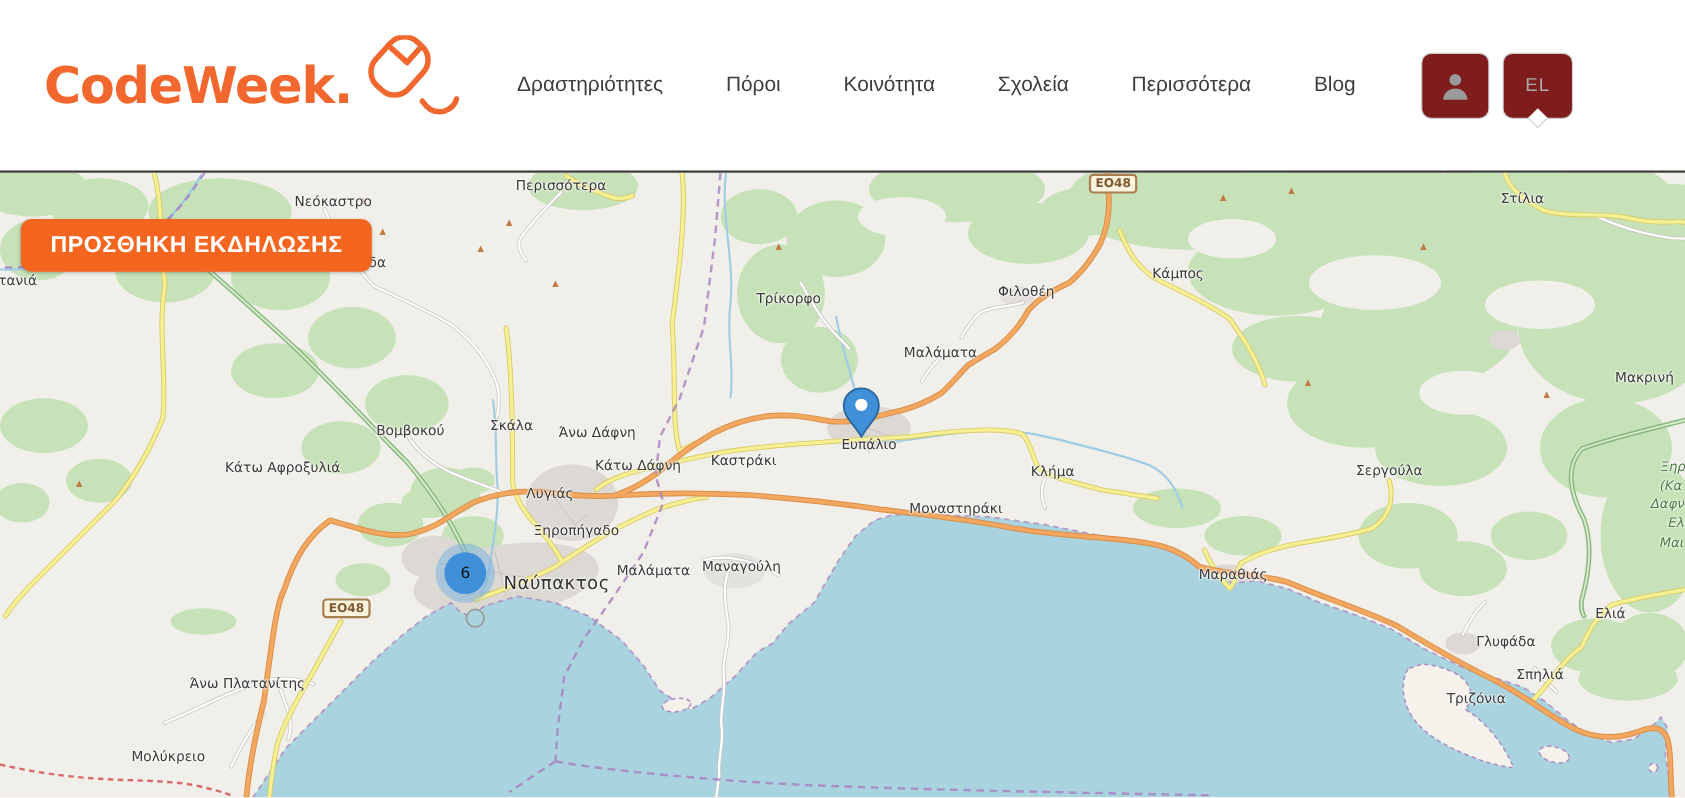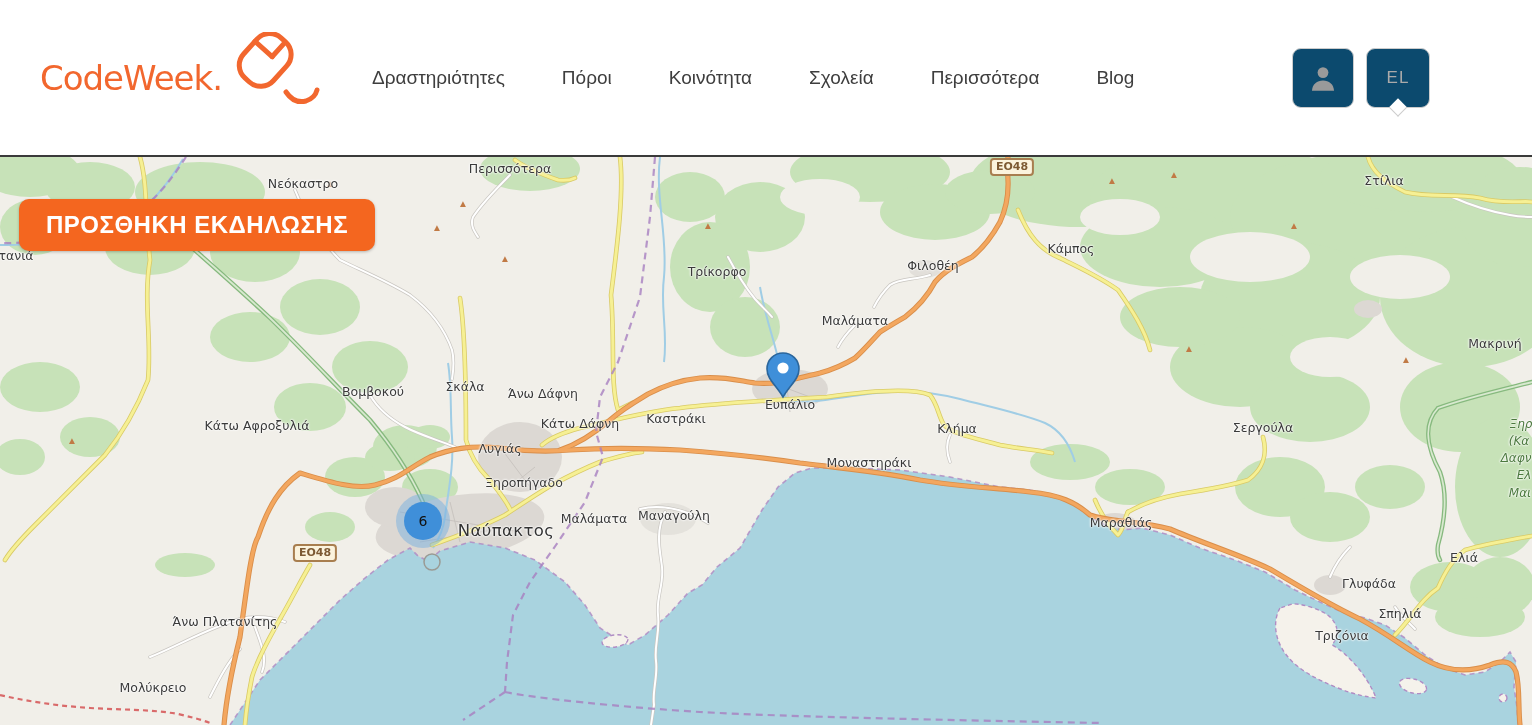--- a/index.html
+++ b/index.html
@@ -1,38 +1,38 @@
 <!DOCTYPE html>
 <html><head>
 <meta charset="utf-8">
 <style>
   html,body{margin:0;padding:0;background:#fff;}
   body{width:1532px;height:725px;overflow:hidden;font-family:"Liberation Sans",sans-serif;position:relative;}
 
   
   .header{height:155px;background:#fff;display:flex;align-items:center;padding:0 0 0 40px;box-sizing:border-box;}
   .logo{display:flex;align-items:center;cursor:pointer;}
-  .logo-text{font-family:"DejaVu Sans",sans-serif;font-size:34px;letter-spacing:-1px;color:#f2672e;font-weight:normal;}
+  .logo-text{font-family:"DejaVu Sans",sans-serif;font-size:46px;letter-spacing:-1px;color:#f2672e;font-weight:bold;}
   .logo-mouse{margin-left:2px;margin-top:-6px;}
   .nav{display:flex;gap:57px;margin-left:52px;}
   .nav-item{font-size:19px;color:#3e3e3e;text-decoration:none;cursor:pointer;white-space:nowrap;}
   .header-right{margin-left:auto;display:flex;gap:12px;padding-right:102px;}
-  .icon-btn{width:60px;height:58px;border:1px solid #ccc;border-radius:9px;background:#0c4a6e;display:flex;align-items:center;justify-content:center;cursor:pointer;position:relative;}
+  .icon-btn{width:60px;height:58px;border:1px solid #ccc;border-radius:9px;background:#7f1d1d;display:flex;align-items:center;justify-content:center;cursor:pointer;position:relative;}
   .lang-btn{width:62px;font-size:17px;color:#aaa;letter-spacing:1px;}
   .lang-btn::after{content:"";position:absolute;left:50%;bottom:-7px;width:12px;height:12px;background:#fff;border-right:1px solid #ccc;border-bottom:1px solid #ccc;transform:translateX(-50%) rotate(45deg);}
 
   
   .map{position:relative;width:1532px;height:568px;background:#f1efe9;border-top:2px solid #3a3a3a;overflow:hidden;box-sizing:content-box;}
   .map svg.base{position:absolute;left:0;top:0;}
   .plabel{position:absolute;transform:translate(-50%,-50%);font-family:"DejaVu Sans",sans-serif;font-size:12.5px;color:#3a3a3a;white-space:nowrap;text-shadow:0 0 2px #fff,0 0 2px #fff,0 0 3px #fff;pointer-events:none;}
   .plabel.town{font-size:16.5px;color:#323232;letter-spacing:.4px;}
   .plabel.nature{font-style:italic;color:#4c7a3f;font-size:12px;}
   .shield{position:absolute;transform:translate(-50%,-50%);font-family:"DejaVu Sans",sans-serif;font-size:11px;font-weight:bold;color:#7d5a33;background:#fbf3dd;border:2px solid #a87e4f;border-radius:4px;padding:0 4px;line-height:14px;pointer-events:none;}
   .peak{position:absolute;transform:translate(-50%,-50%);font-size:10px;color:#c17a45;pointer-events:none;}
-  .add-event-btn{position:absolute;left:19px;top:42px;background:#f4661f;color:#fff;border:none;border-radius:10px;font-family:"Liberation Sans",sans-serif;font-weight:bold;font-size:24px;letter-spacing:.5px;padding:12px 27px;cursor:pointer;box-shadow:0 1px 3px rgba(0,0,0,.25);}
+  .add-event-btn{position:absolute;left:19px;top:42px;background:#f4661f;color:#fff;border:none;border-radius:10px;font-family:"Liberation Sans",sans-serif;font-weight:bold;font-size:21px;letter-spacing:.5px;padding:12px 27px;cursor:pointer;box-shadow:0 1px 3px rgba(0,0,0,.25);}
   .cluster{position:absolute;transform:translate(-50%,-50%);width:54px;height:54px;border-radius:50%;background:rgba(120,176,224,.5);display:flex;align-items:center;justify-content:center;cursor:pointer;}
   .cluster-inner{width:38px;height:38px;border-radius:50%;background:#3f8fd9;display:flex;align-items:center;justify-content:center;font-family:"DejaVu Sans",sans-serif;font-size:14px;color:#111;}
   .pin{position:absolute;transform:translate(-50%,-100%);cursor:pointer;}
 </style>
 </head>
 <body>
 
 <div class="header">
   <div class="logo">
     <span class="logo-text">CodeWeek.</span>

